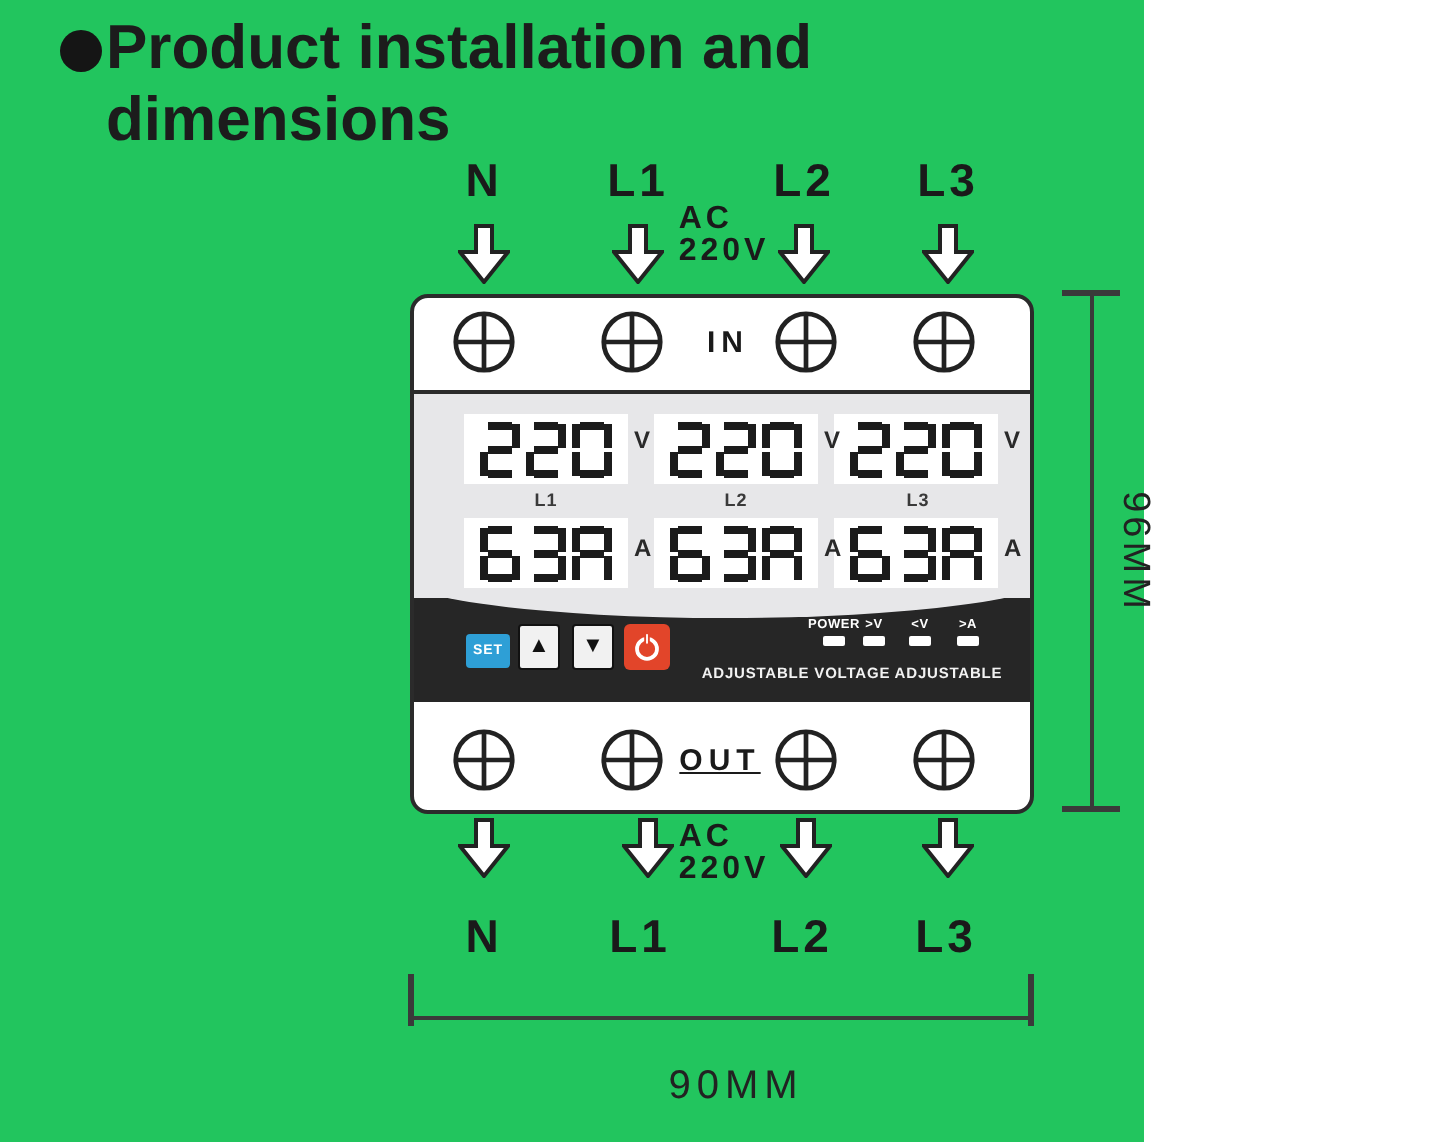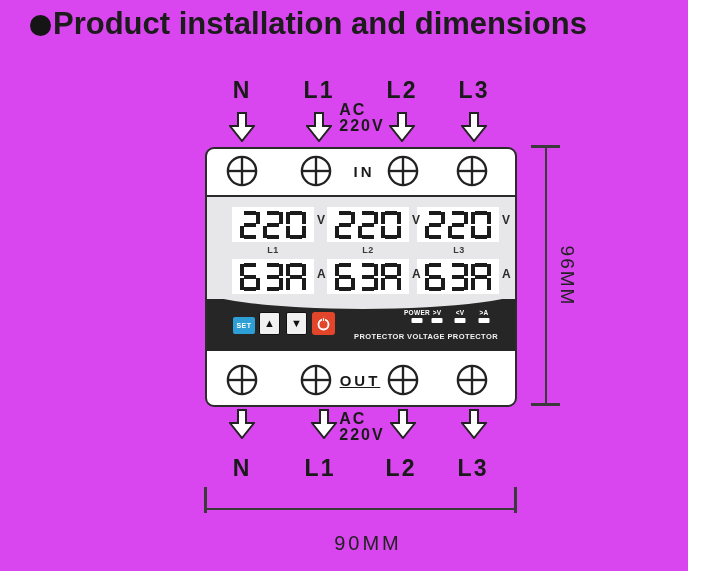--- a/index.html
+++ b/index.html
@@ -1,19 +1,19 @@
 <!DOCTYPE html>
 <html><head>
 <meta charset="utf-8">
 <style>
   * { box-sizing: border-box; margin: 0; padding: 0; }
   html,body { width:720px; height:571px; background:#ffffff; overflow:hidden;
     font-family:"Liberation Sans", sans-serif; color:#1a1a1a; }
   .abs { position:absolute; }
-  #page-root { position:relative; width:688px; height:571px; background:#d946ef; }
+  #page-root { position:relative; width:572px; height:571px; background:#22c55e; }
 
   
   .title-bullet { left:30px; top:15px; width:21px; height:21px; border-radius:50%; background:#151515; }
   .page-title { left:53px; top:6px; font-size:31px; font-weight:bold; color:#1c1c1c; letter-spacing:0px; }
 
   
   .wire-label { font-size:23px; font-weight:600; letter-spacing:2px; color:#1a1a1a;
     transform:translateX(-50%); white-space:nowrap; }
   .supply { transform:translateX(-50%); text-align:left; font-size:16px; font-weight:600;
     letter-spacing:2px; line-height:16px; color:#1a1a1a; white-space:nowrap; }
@@ -299,21 +299,21 @@
           </svg>
       </div>
       <div class="abs ind-label" style="left:210px;">POWER</div>
       <div class="abs ind-label" style="left:230px;">&gt;V</div>
       <div class="abs ind-label" style="left:253px;">&lt;V</div>
       <div class="abs ind-label" style="left:277px;">&gt;A</div>
       <div class="abs ind-led" style="left:210px;"></div>
       <div class="abs ind-led" style="left:230px;"></div>
       <div class="abs ind-led" style="left:253px;"></div>
       <div class="abs ind-led" style="left:277px;"></div>
-      <div class="abs brand-text">PROTECTOR VOLTAGE PROTECTOR</div>
+      <div class="abs brand-text">ADJUSTABLE VOLTAGE ADJUSTABLE</div>
     </div>
 
     <svg class="abs terminal" style="left:19px; top:215px;" viewBox="0 0 34 34">
         <circle cx="17" cy="17" r="15" fill="#fff" stroke="#222" stroke-width="2.5"></circle>
         <line x1="2" y1="17" x2="32" y2="17" stroke="#222" stroke-width="2.5"></line>
         <line x1="17" y1="2" x2="17" y2="32" stroke="#222" stroke-width="2.5"></line>
       </svg>
     <svg class="abs terminal" style="left:93px; top:215px;" viewBox="0 0 34 34">
         <circle cx="17" cy="17" r="15" fill="#fff" stroke="#222" stroke-width="2.5"></circle>
         <line x1="2" y1="17" x2="32" y2="17" stroke="#222" stroke-width="2.5"></line>

